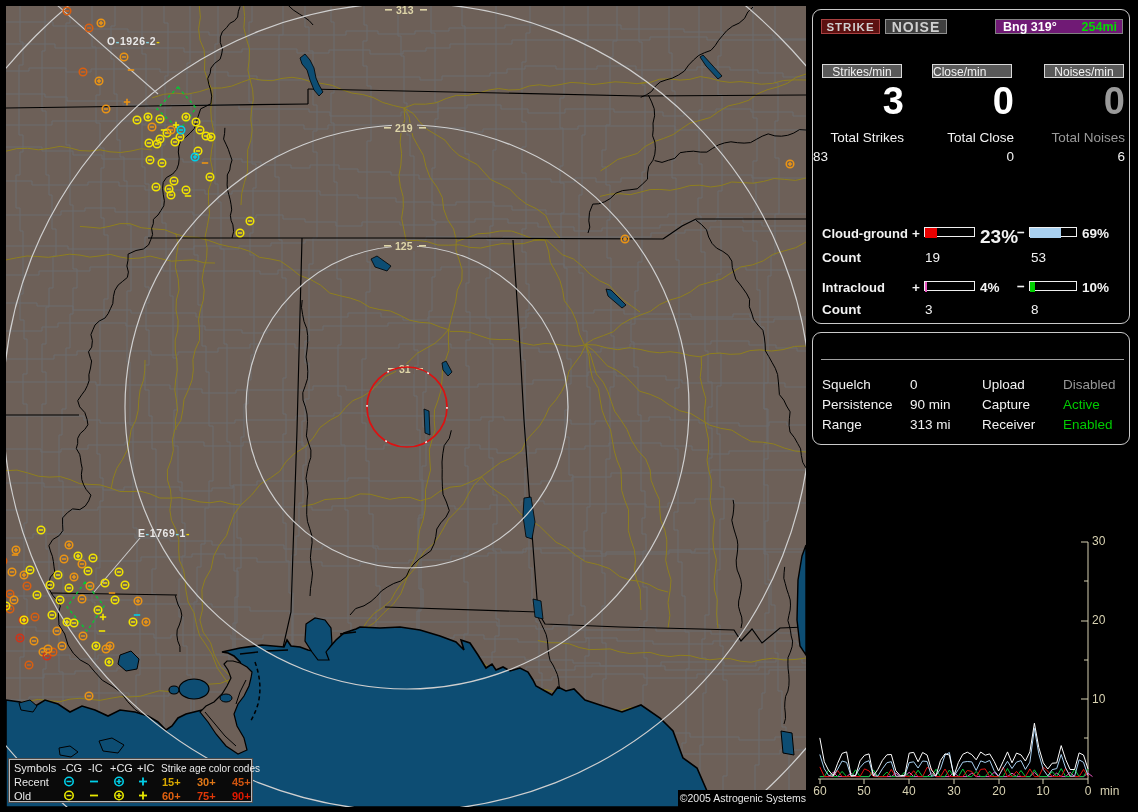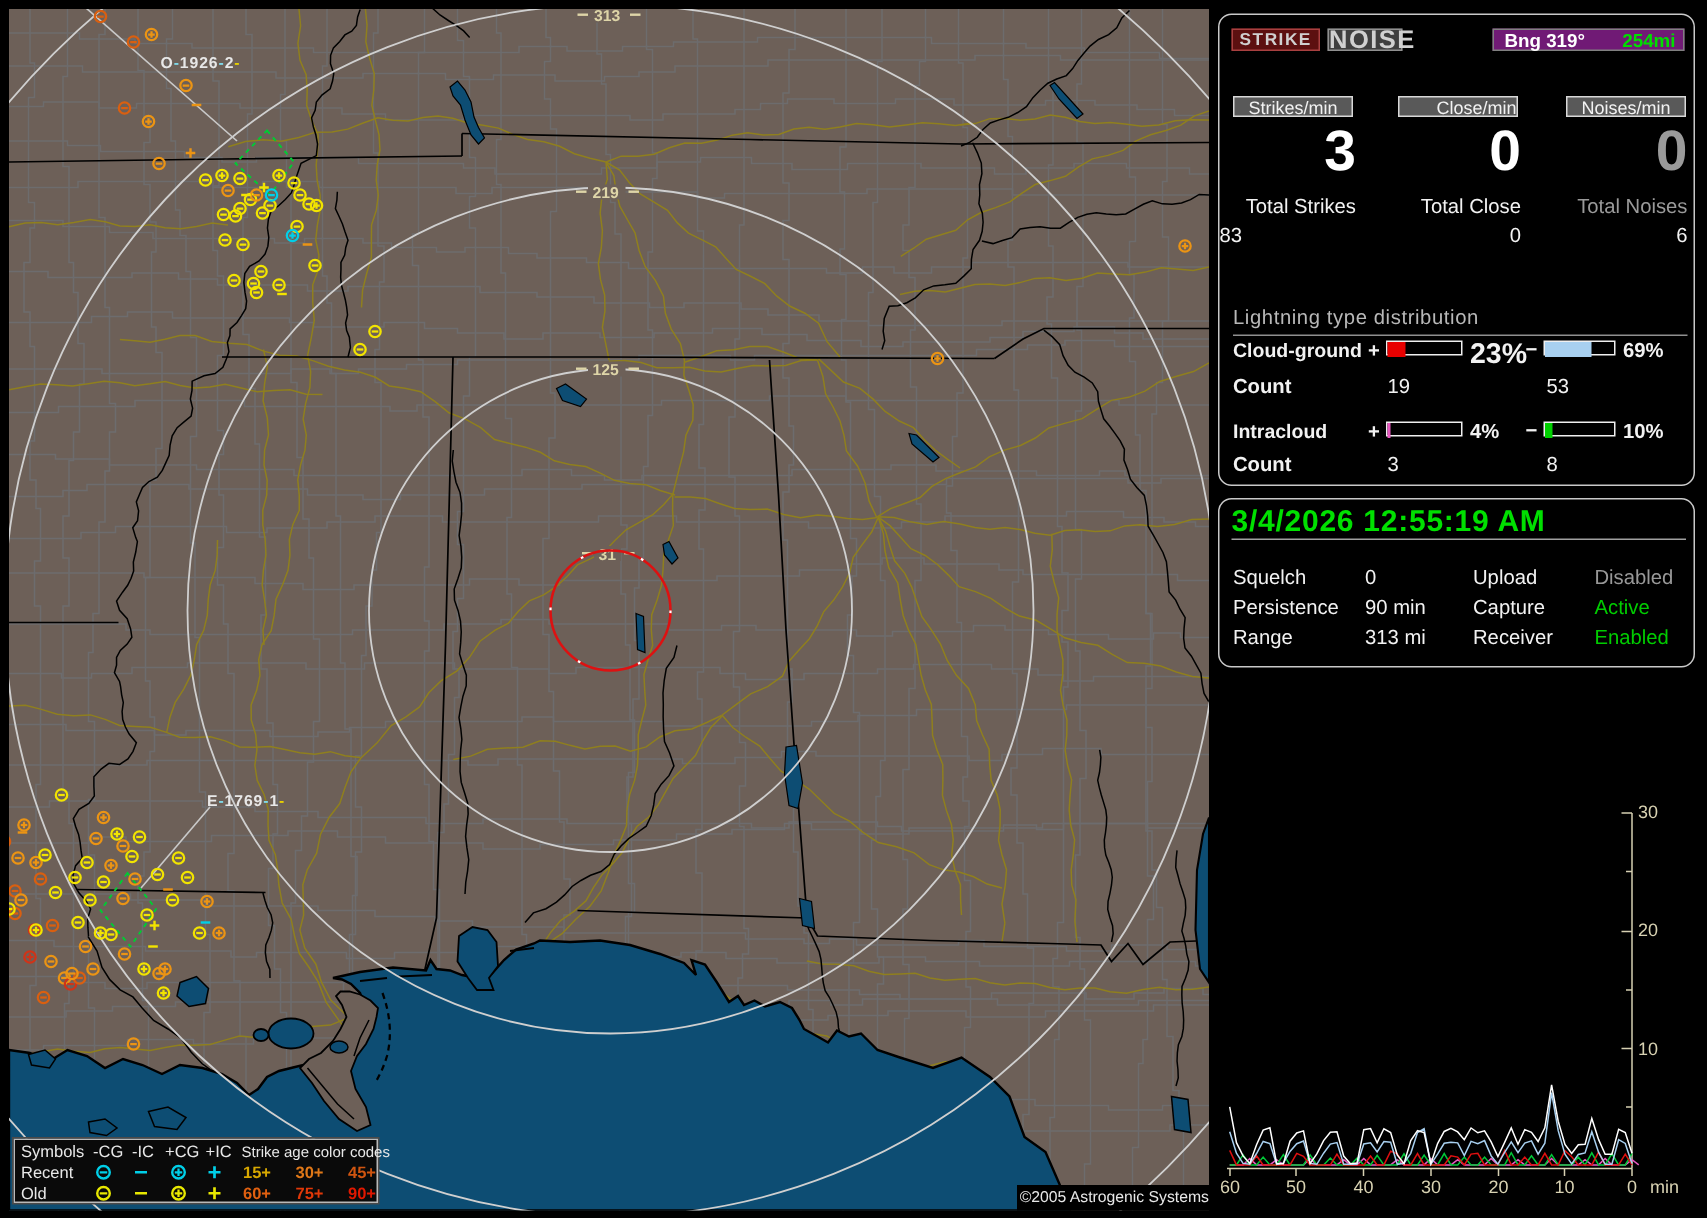--- a/index.html
+++ b/index.html
@@ -451,38 +451,37 @@
       <div style="position:absolute;left:152px;top:16px;color:#d8a800;font-weight:bold">15+</div>
       <div style="position:absolute;left:187px;top:16px;color:#e07818;font-weight:bold">30+</div>
       <div style="position:absolute;left:222px;top:16px;color:#d05510;font-weight:bold">45+</div>
       <div style="position:absolute;left:152px;top:30px;color:#e06010;font-weight:bold">60+</div>
       <div style="position:absolute;left:187px;top:30px;color:#e03808;font-weight:bold">75+</div>
       <div style="position:absolute;left:222px;top:30px;color:#e01800;font-weight:bold">90+</div>
     </div>
     <div style="position:absolute;left:678px;top:790px;width:128px;height:17px;background:#000;color:#e8e8e8;font-size:10.5px;text-align:right;line-height:17px">©2005 Astrogenic Systems</div>
     <div class="panel" style="left:812px;top:9px;width:318px;height:315px">
       <div style="position:absolute;left:8px;top:9px;width:59px;height:15px;background:#5c1010;border:1px solid #a84040;color:#d0d0d0;font-weight:bold;font-size:11.5px;letter-spacing:1px;text-align:center;line-height:14px">STRIKE</div>
-      <div style="position:absolute;left:72px;top:9px;width:50px;height:15px;background:#3f3f3f;border:1px solid #909090;color:#d0d0d0;font-weight:bold;font-size:17px;letter-spacing:1px;text-align:center;line-height:14px">NOISE</div>
+      <div style="position:absolute;left:72px;top:9px;width:62px;height:15px;background:#3f3f3f;border:1px solid #909090;color:#d0d0d0;font-weight:bold;font-size:14px;letter-spacing:1px;text-align:center;line-height:14px">NOISE</div>
       <div style="position:absolute;left:182px;top:9px;width:128px;height:15px;background:#701a75;border:1px solid #808080;font-weight:bold;font-size:12.5px;line-height:14px">
         <span style="position:absolute;left:7px;color:#fff">Bng 319°</span>
         <span style="position:absolute;right:5px;color:#00dd00">254mi</span>
       </div>
       <div style="position:absolute;left:9px;top:54px;width:80px;height:14px;background:#595959;border:1px solid #d8d8d8;color:#f2f2f2;font-size:12px;text-align:center;line-height:14px">Strikes/min</div>
-      <div style="position:absolute;left:119px;top:54px;width:80px;height:14px;background:#595959;border:1px solid #d8d8d8;color:#f2f2f2;font-size:12px;text-align:right;line-height:14px">Close/min</div>
+      <div style="position:absolute;left:119px;top:54px;width:80px;height:14px;background:#595959;border:1px solid #d8d8d8;color:#f2f2f2;font-size:12px;text-align:left;line-height:14px">Close/min</div>
       <div style="position:absolute;left:231px;top:54px;width:80px;height:14px;background:#595959;border:1px solid #d8d8d8;color:#f2f2f2;font-size:12px;text-align:center;line-height:14px">Noises/min</div>
       <div style="position:absolute;left:0px;top:70px;width:91px;text-align:right;font-size:38px;font-weight:bold;color:#fff">3</div>
       <div style="position:absolute;left:110px;top:70px;width:91px;text-align:right;font-size:38px;font-weight:bold;color:#fff">0</div>
       <div style="position:absolute;left:221px;top:70px;width:91px;text-align:right;font-size:38px;font-weight:bold;color:#9a9a9a">0</div>
       <div style="position:absolute;left:0px;top:120px;width:91px;text-align:right;font-size:13.5px;color:#f2f2f2">Total Strikes</div>
       <div style="position:absolute;left:110px;top:120px;width:91px;text-align:right;font-size:13.5px;color:#f2f2f2">Total Close</div>
       <div style="position:absolute;left:221px;top:120px;width:91px;text-align:right;font-size:13.5px;color:#9a9a9a">Total Noises</div>
       <div style="position:absolute;left:0px;top:139px;width:91px;text-align:left;font-size:13.5px;color:#f2f2f2">83</div>
       <div style="position:absolute;left:110px;top:139px;width:91px;text-align:right;font-size:13.5px;color:#f2f2f2">0</div>
       <div style="position:absolute;left:221px;top:139px;width:91px;text-align:right;font-size:13.5px;color:#f2f2f2">6</div>
-      <div style="position:absolute;left:9px;top:194px;width:303px;font-size:13.5px;color:#b8b8b8;border-bottom:1px solid #8f8f8f;padding-bottom:4px;letter-spacing:0.4px">Lightning type distribution</div>
       <div style="position:absolute;left:9px;top:216px;font-size:13px;font-weight:bold;color:#f2f2f2">Cloud-ground</div>
       <div style="position:absolute;left:99px;top:216px;font-size:13.5px;font-weight:bold;color:#f2f2f2">+</div>
       <div style="position:absolute;left:111px;top:217px;width:51px;height:10px;border:1px solid #f0f0f0;background:#000">
         <div style="position:absolute;left:0;top:0;width:12px;height:10px;background:#e80000"></div>
       </div>
       <div style="position:absolute;left:167px;top:216px;font-size:19px;font-weight:bold;color:#f2f2f2">23%</div>
       <div style="position:absolute;left:204px;top:215px;font-size:13.5px;font-weight:bold;color:#f2f2f2">−</div>
       <div style="position:absolute;left:216px;top:217px;width:48px;height:10px;border:1px solid #f0f0f0;background:#000">
         <div style="position:absolute;left:0;top:0;width:31px;height:10px;background:#a8d0f0"></div>
       </div>
@@ -499,21 +498,20 @@
       <div style="position:absolute;left:204px;top:269px;font-size:13.5px;font-weight:bold;color:#f2f2f2">−</div>
       <div style="position:absolute;left:216px;top:271px;width:48px;height:10px;border:1px solid #f0f0f0;background:#000">
         <div style="position:absolute;left:0;top:0;width:5px;height:10px;background:#00d000"></div>
       </div>
       <div style="position:absolute;left:269px;top:270px;font-size:13.5px;font-weight:bold;color:#f2f2f2">10%</div>
       <div style="position:absolute;left:9px;top:292px;font-size:13.5px;font-weight:bold;color:#f2f2f2">Count</div>
       <div style="position:absolute;left:112px;top:292px;font-size:13.5px;color:#f2f2f2">3</div>
       <div style="position:absolute;left:218px;top:292px;font-size:13.5px;color:#f2f2f2">8</div>
     </div>
     <div class="panel" style="left:812px;top:332px;width:318px;height:113px">
-      <div style="position:absolute;left:8px;top:4px;font-size:20px;font-weight:bold;color:#00e000;letter-spacing:0.5px">3/4/2026 12:55:19 AM</div>
       <div style="position:absolute;left:8px;top:26px;width:303px;border-bottom:1px solid #a0a0a0"></div>
       <div style="position:absolute;left:9px;top:44px;font-size:13.5px;color:#f2f2f2">Squelch</div>
       <div style="position:absolute;left:97px;top:44px;font-size:13.5px;color:#f2f2f2">0</div>
       <div style="position:absolute;left:169px;top:44px;font-size:13.5px;color:#f2f2f2">Upload</div>
       <div style="position:absolute;left:250px;top:44px;font-size:13.5px;color:#989898">Disabled</div>
       <div style="position:absolute;left:9px;top:64px;font-size:13.5px;color:#f2f2f2">Persistence</div>
       <div style="position:absolute;left:97px;top:64px;font-size:13.5px;color:#f2f2f2">90 min</div>
       <div style="position:absolute;left:169px;top:64px;font-size:13.5px;color:#f2f2f2">Capture</div>
       <div style="position:absolute;left:250px;top:64px;font-size:13.5px;color:#00cc00">Active</div>
       <div style="position:absolute;left:9px;top:84px;font-size:13.5px;color:#f2f2f2">Range</div>

